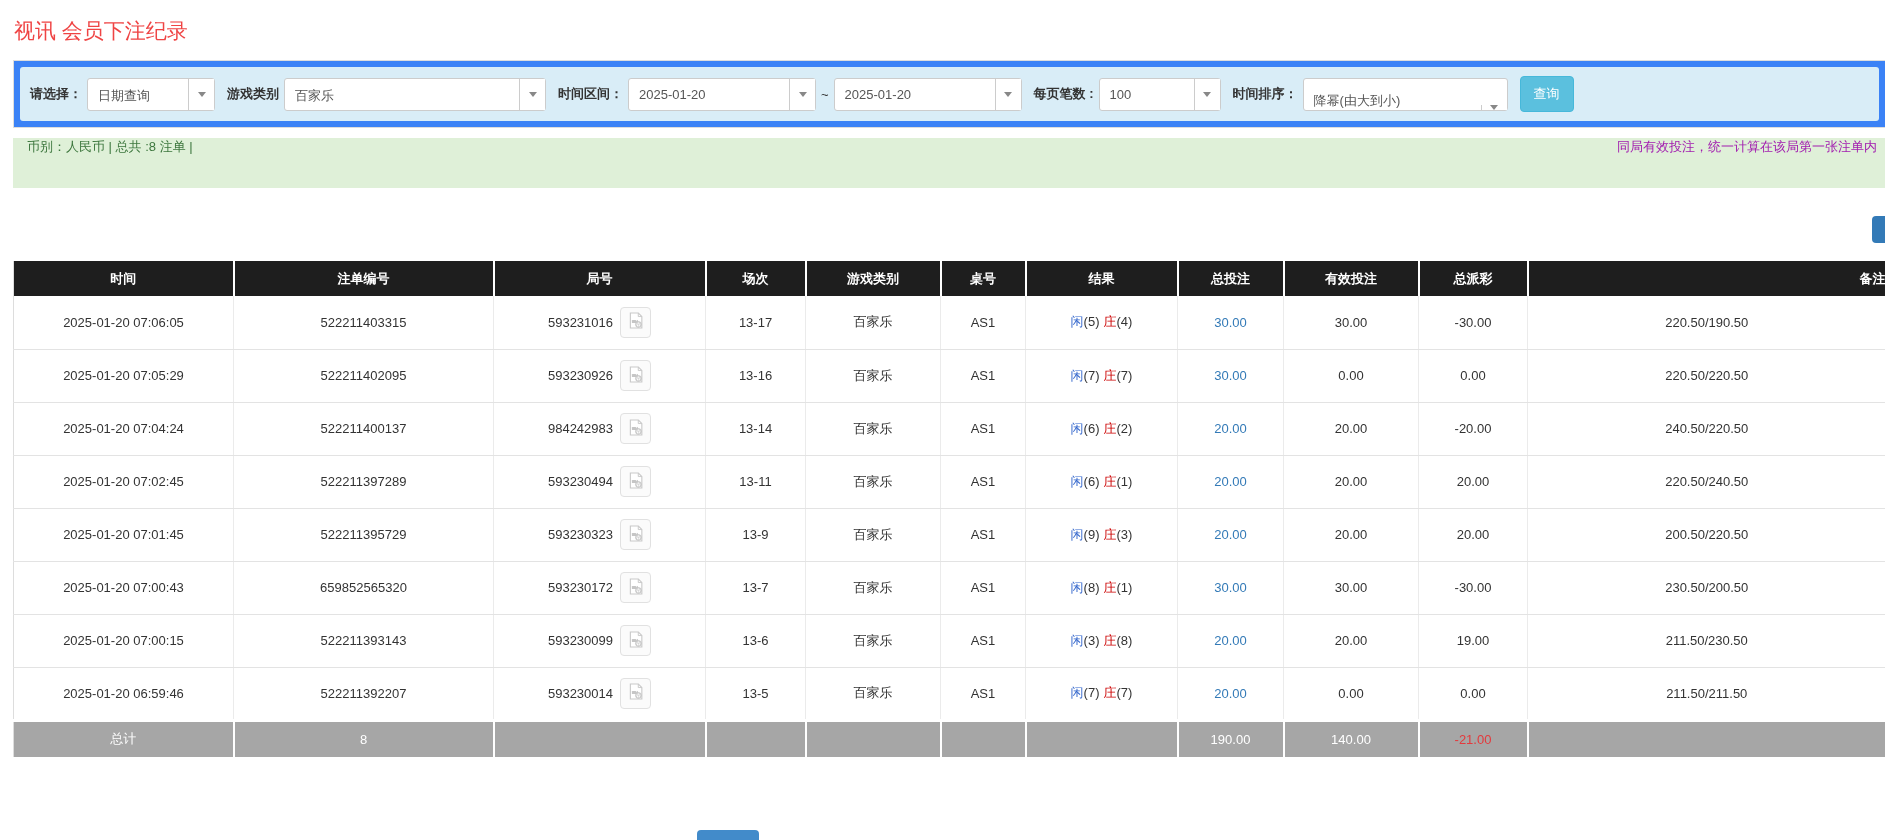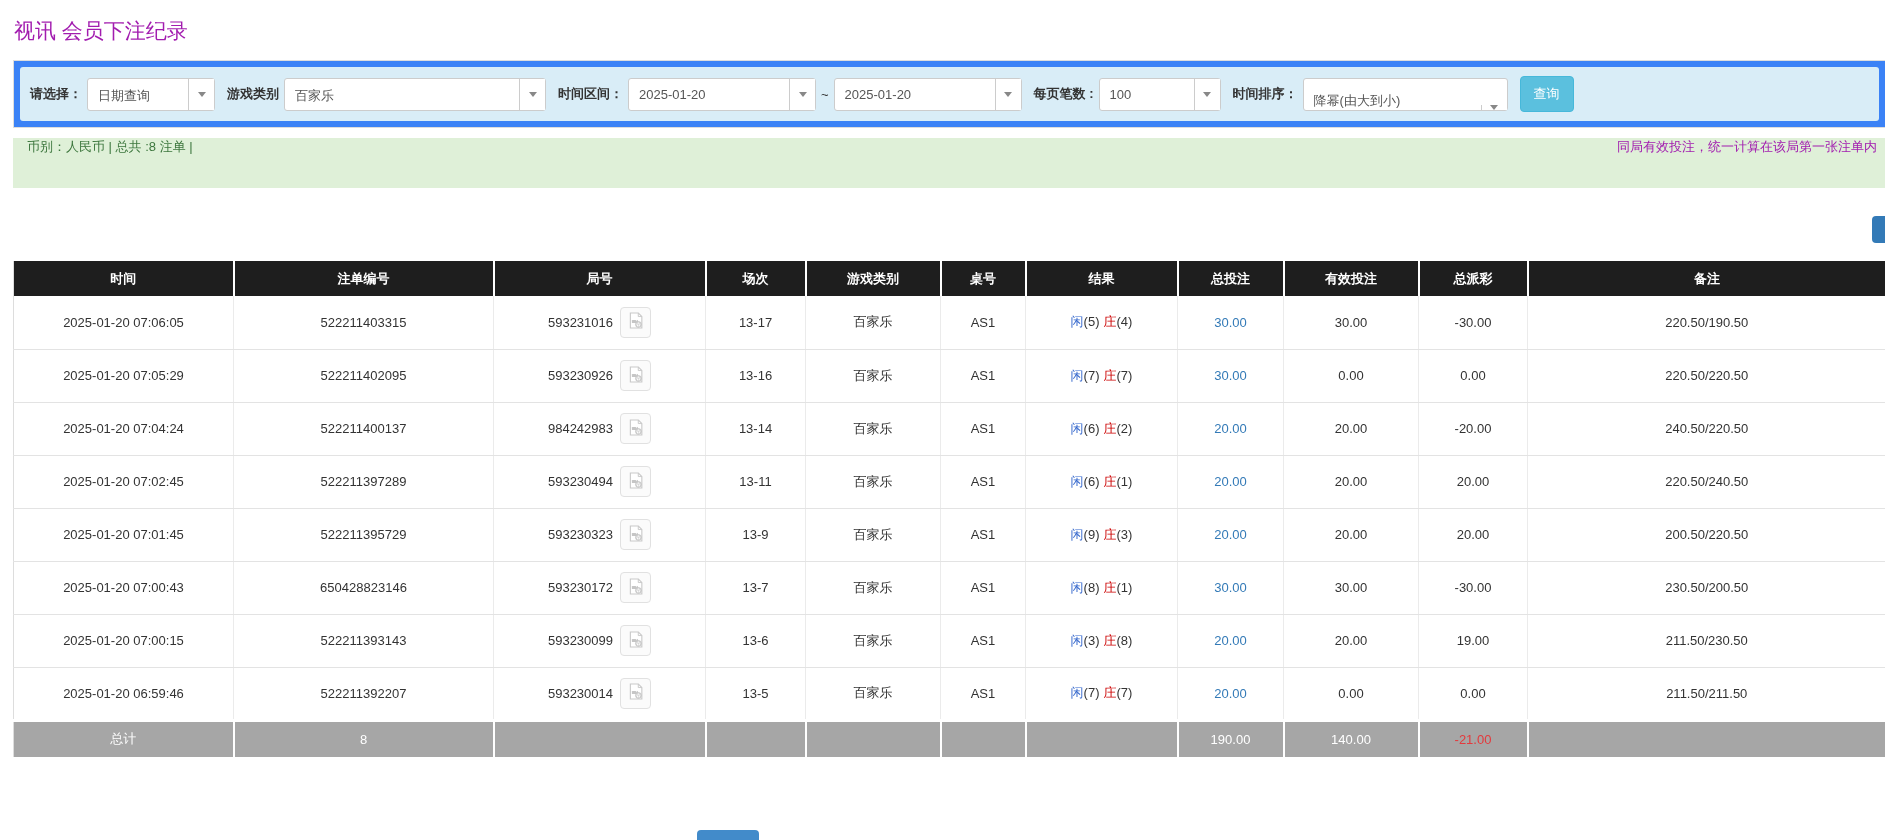--- a/index.html
+++ b/index.html
@@ -6,21 +6,21 @@
   html,body { width:1885px; height:840px; }
   body {
     position: relative;
     background: #fff;
     overflow: hidden;
     font-family: "Liberation Sans", "DejaVu Sans", sans-serif;
     color: #333;
   }
   .page-title {
     position: absolute; left: 14px; top: 17px;
-    font-size: 21px; font-weight: 500; color: #a21caf;
+    font-size: 21px; font-weight: 500; color: #ef4444;
   }
   
   .filter-panel {
     position: absolute; left: 13px; right: 0; top: 60px; height: 68px;
     background: #3b82f6; border: 1px solid #ddd; border-right: none;
     padding: 6px;
   }
   .toolbar {
     background: #d9edf7; border-radius: 3px; height: 100%;
     display: flex; align-items: center; padding: 0 10px;
@@ -80,21 +80,21 @@
   
   .table-wrap { position: absolute; left: 13px; top: 261px; }
   table.records {
     width: 1872px; table-layout: fixed; border-collapse: collapse;
     border-left: 1px solid #ddd;
   }
   table.records th {
     background: #1e1e1e; color: #fff; font-size: 13px; font-weight: bold;
     height: 35px; text-align: center; border-right: 2px solid #fff;
   }
-  table.records th:last-child { border-right: none; }
+  table.records th:last-child { border-right: none; text-align: right; }
   table.records td {
     height: 53px; text-align: center; vertical-align: middle;
     font-size: 13px; color: #333;
     border-bottom: 1px solid #e3e3e3; border-right: 1px solid #ebebeb;
   }
   table.records td:last-child { border-right: none; }
   .round-cell span { vertical-align: middle; }
   .icon-btn {
     display: inline-flex; align-items: center; justify-content: center;
     width: 31px; height: 31px; margin-left: 7px; vertical-align: middle;
@@ -333,21 +333,21 @@
           <td>百家乐</td>
           <td>AS1</td>
           <td><span class="res-p">闲</span><span>(9)</span><span class="res-b">庄</span><span>(3)</span></td>
           <td><a class="blue-link">20.00</a></td>
           <td>20.00</td>
           <td>20.00</td>
           <td>200.50/220.50</td>
         </tr>
         <tr>
           <td>2025-01-20 07:00:43</td>
-          <td>650428823146</td>
+          <td>659852565320</td>
           <td class="round-cell"><span>593230172</span><button class="icon-btn">
               <span><svg width="19" height="19" viewBox="0 0 24 24">
                   <path d="M5.5 2.5h10L20 7v14.5H5.5z" fill="#ffffff" stroke="#c9c9c9" stroke-width="1.4"></path>
                   <path d="M15.5 2.5V7H20" fill="none" stroke="#c9c9c9" stroke-width="1.2"></path>
                   <rect x="7.4" y="11.3" width="5.4" height="3.8" rx="0.7" fill="#c6c6c6"></rect>
                   <path d="M12.8 12.5l2.3-1.4v4.4l-2.3-1.4z" fill="#c6c6c6"></path>
                   <circle cx="15.7" cy="17" r="3.7" fill="#d6d6d6" stroke="#bcbcbc" stroke-width="0.8"></circle>
                   <circle cx="15.7" cy="15.2" r="0.8" fill="#fff"></circle>
                   <circle cx="17.4" cy="16.5" r="0.8" fill="#fff"></circle>
                   <circle cx="16.8" cy="18.6" r="0.8" fill="#fff"></circle>

